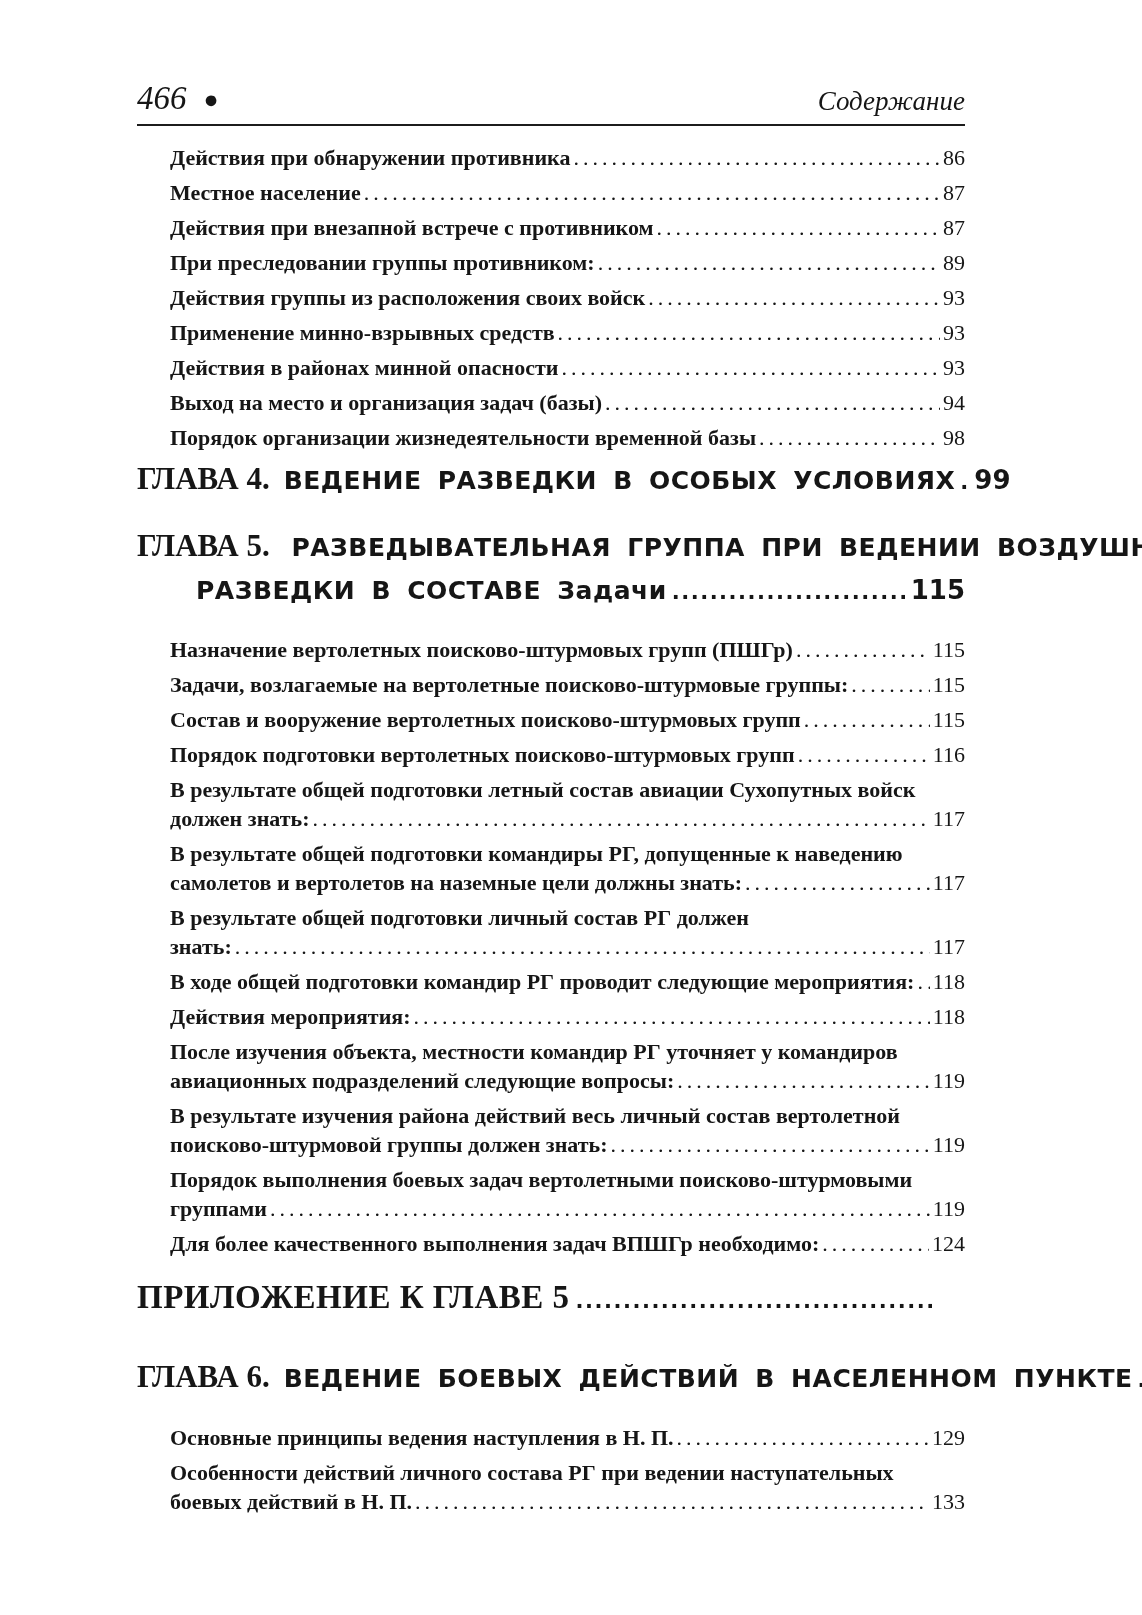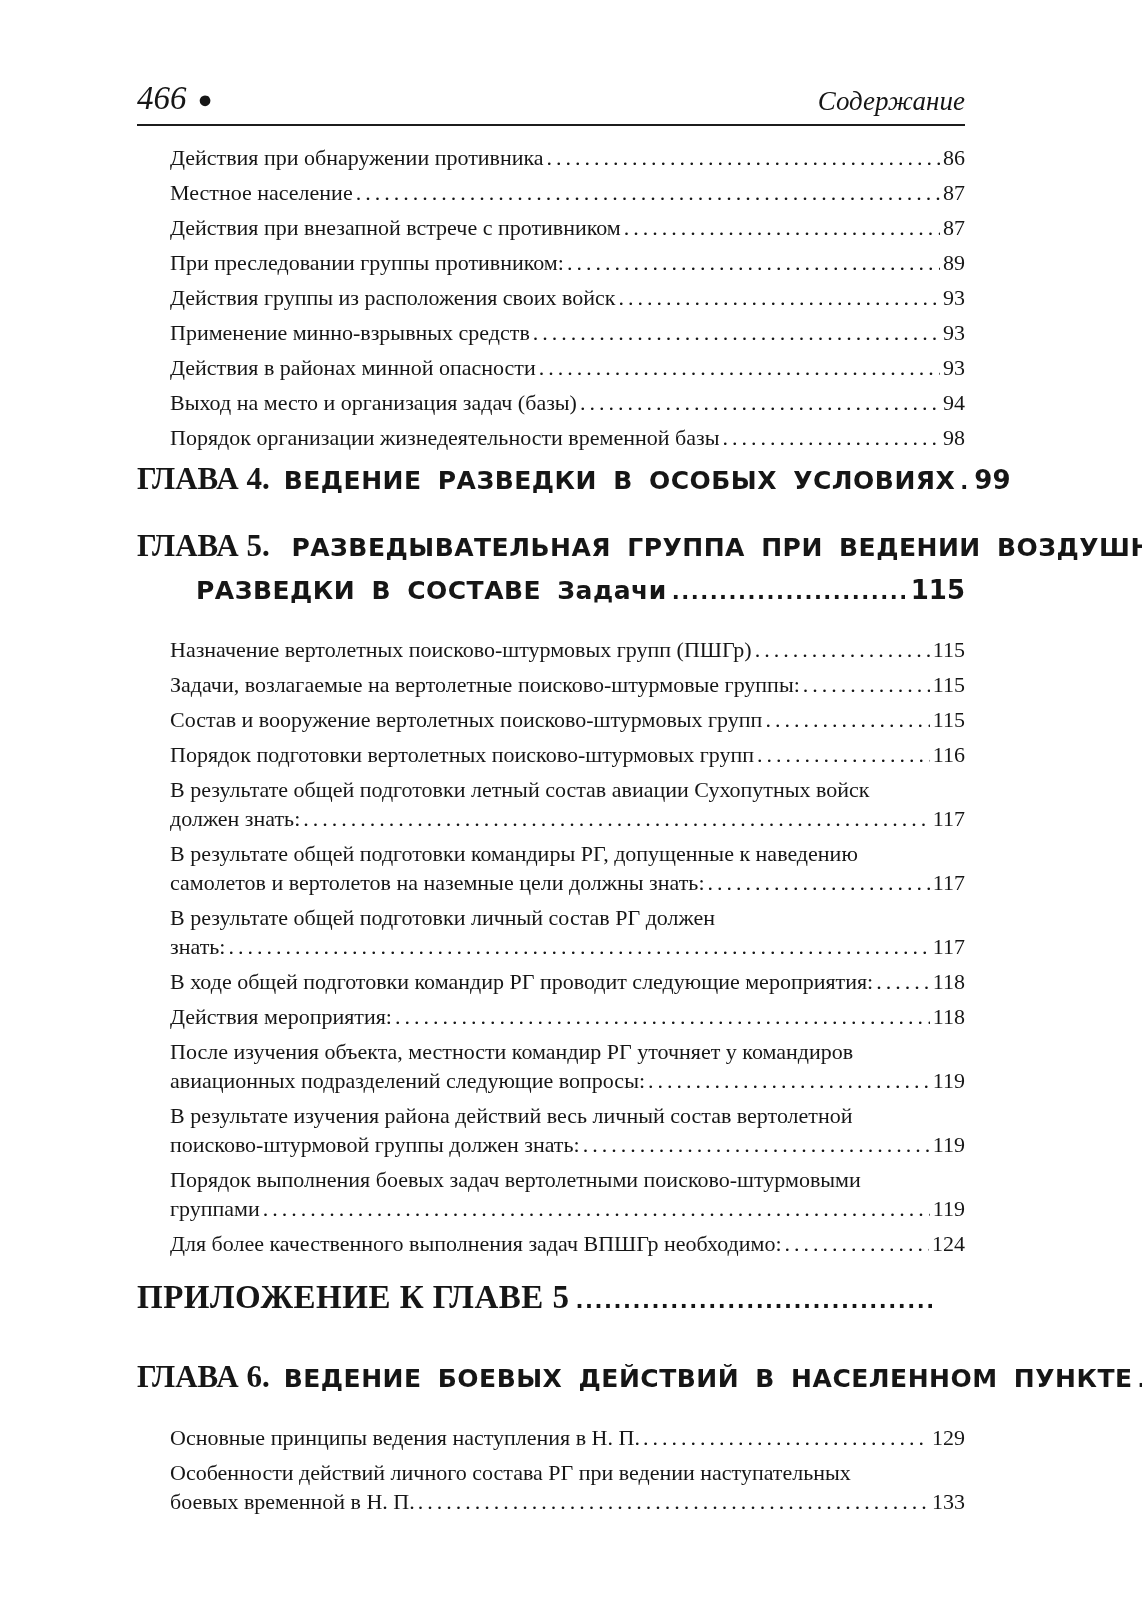--- a/index.html
+++ b/index.html
@@ -9,30 +9,30 @@
     font-family: "Liberation Serif", serif;
     color: #161616;
   }
   .page { width: 100%; height: 100%; padding: 82px 177px 0 137px; }
 
   
   .page-header {
     display: flex; justify-content: space-between; align-items: flex-end;
     border-bottom: 2px solid #1c1c1c; padding-bottom: 9px;
   }
-  .header-left { display: flex; align-items: center; gap: 11px; }
+  .header-left { display: flex; align-items: center; gap: 17px; }
   .pagenum { font-style: italic; font-size: 33px; line-height: 1; }
   .bullet { font-size: 25px; line-height: 1; transform: translateY(1px); }
   .header-right { font-style: italic; font-size: 27px; line-height: 1; }
 
   
   .toc { margin-top: 17px; }
   .entry .line { display: flex; align-items: baseline; }
   .entry .line.nodots { display: block; white-space: nowrap; }
-  .entry .txt { white-space: nowrap; flex-shrink: 0; }
+  .entry .txt { white-space: nowrap; flex-shrink: 0; font-weight: bold; }
   .dots {
     flex: 1 1 0; min-width: 8px; overflow: hidden; white-space: nowrap;
     letter-spacing: 4px; margin-left: 3px;
   }
   .page-num { flex-shrink: 0; margin-left: 3px; }
 
   .item { padding-left: 33px; font-size: 22px; line-height: 29px; margin-bottom: 6px; }
 
   .chapter {
     margin-bottom: 22px;
@@ -264,19 +264,19 @@
       <div class="entry item">
         <div class="line">
           <span class="txt">Основные принципы ведения наступления в Н. П.</span>
           <span class="dots">....................................................................................................................................................................................................................................................................</span>
           <span class="page-num">129</span>
         </div>
       </div>
       <div class="entry item">
         <div class="line nodots"><span class="txt">Особенности действий личного состава РГ при ведении наступательных</span></div>
         <div class="line">
-          <span class="txt">боевых временной в Н. П.</span>
+          <span class="txt">боевых действий в Н. П.</span>
           <span class="dots">....................................................................................................................................................................................................................................................................</span>
           <span class="page-num">133</span>
         </div>
       </div>
     </main>
 </div>
 
 </body></html>

